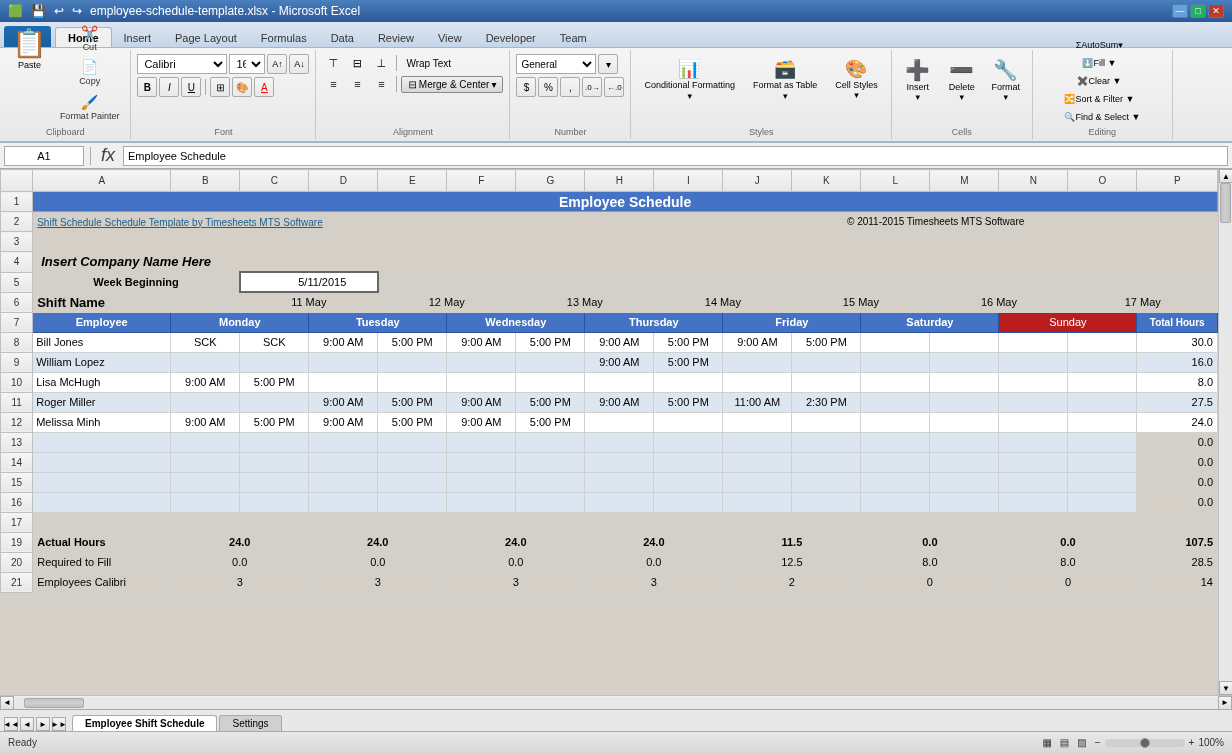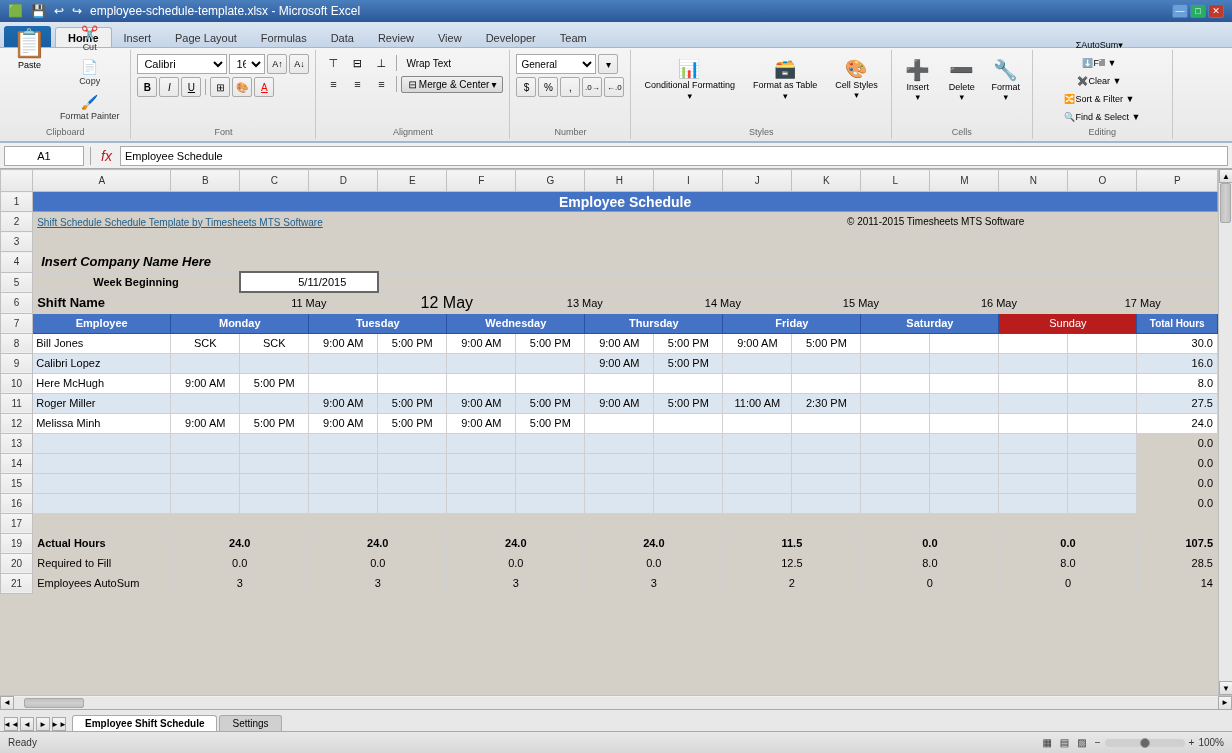--- a/index.html
+++ b/index.html
@@ -169,21 +169,21 @@
     }
     .cell-ref {
       width: 80px;
       height: 20px;
       border: 1px solid #aaa;
       text-align: center;
       font-size: 11px;
       background: white;
     }
     .formula-divider { width: 1px; height: 18px; background: #aaa; margin: 0 2px; }
-    .formula-fx { font-style: italic; font-size: 14px; color: #b91c1c; padding: 0 4px; }
+    .formula-fx { font-style: italic; font-size: 18px; color: #404040; padding: 0 4px; }
     .formula-input {
       flex: 1;
       height: 20px;
       border: 1px solid #aaa;
       font-size: 11px;
       padding: 0 4px;
       background: white;
     }
 
     table.spreadsheet {
@@ -683,21 +683,21 @@
             <td class="row-num">5</td>
             <td colspan="2" style="font-weight:bold; text-align:center; border:1px solid #d0d0d0;">Week Beginning</td>
             <td colspan="2" style="border:2px solid #666; text-align:center; background:white;padding-left:30px;">5/11/2015</td>
             <td colspan="12" style="border:1px solid #d0d0d0;"></td>
           </tr>
 
           <tr>
             <td class="row-num">6</td>
             <td colspan="2" style="font-weight:bold; font-size:13px; border:1px solid #d0d0d0; padding:2px 4px;">Shift Name</td>
             <td colspan="2" style="text-align:center; border:1px solid #d0d0d0; font-size:11px;">11 May</td>
-            <td colspan="2" style="text-align:center; border:1px solid #d0d0d0; font-size:16px;">12 May</td>
+            <td colspan="2" style="text-align:center; border:1px solid #d0d0d0; font-size:11px;">12 May</td>
             <td colspan="2" style="text-align:center; border:1px solid #d0d0d0; font-size:11px;">13 May</td>
             <td colspan="2" style="text-align:center; border:1px solid #d0d0d0; font-size:11px;">14 May</td>
             <td colspan="2" style="text-align:center; border:1px solid #d0d0d0; font-size:11px;">15 May</td>
             <td colspan="2" style="text-align:center; border:1px solid #d0d0d0; font-size:11px;">16 May</td>
             <td colspan="2" style="text-align:center; border:1px solid #d0d0d0; font-size:11px;">17 May</td>
           </tr>
 
           <tr>
             <td class="row-num">7</td>
             <td style="background:#4472c4; color:white; font-weight:bold; text-align:center; border:1px solid #2a52a0;">Employee</td>
@@ -726,41 +726,41 @@
             <td style="text-align:center; border:1px solid #d0d0d0;">5:00 PM</td>
             <td style="border:1px solid #d0d0d0;"></td>
             <td style="border:1px solid #d0d0d0;"></td>
             <td style="border:1px solid #d0d0d0;"></td>
             <td style="border:1px solid #d0d0d0;"></td>
             <td style="text-align:right; border:1px solid #d0d0d0; padding-right:4px;">30.0</td>
           </tr>
 
           <tr style="background:#dce6f1;">
             <td class="row-num">9</td>
-            <td style="border:1px solid #d0d0d0; background:#dce6f1;">Calibri Lopez</td>
+            <td style="border:1px solid #d0d0d0; background:#dce6f1;">William Lopez</td>
             <td style="border:1px solid #d0d0d0; background:#dce6f1;"></td>
             <td style="border:1px solid #d0d0d0; background:#dce6f1;"></td>
             <td style="border:1px solid #d0d0d0; background:#dce6f1;"></td>
             <td style="border:1px solid #d0d0d0; background:#dce6f1;"></td>
             <td style="border:1px solid #d0d0d0; background:#dce6f1;"></td>
             <td style="border:1px solid #d0d0d0; background:#dce6f1;"></td>
             <td style="text-align:center; border:1px solid #d0d0d0; background:#dce6f1;">9:00 AM</td>
             <td style="text-align:center; border:1px solid #d0d0d0; background:#dce6f1;">5:00 PM</td>
             <td style="border:1px solid #d0d0d0; background:#dce6f1;"></td>
             <td style="border:1px solid #d0d0d0; background:#dce6f1;"></td>
             <td style="border:1px solid #d0d0d0; background:#dce6f1;"></td>
             <td style="border:1px solid #d0d0d0; background:#dce6f1;"></td>
             <td style="border:1px solid #d0d0d0; background:#dce6f1;"></td>
             <td style="border:1px solid #d0d0d0; background:#dce6f1;"></td>
             <td style="text-align:right; border:1px solid #d0d0d0; background:#dce6f1; padding-right:4px;">16.0</td>
           </tr>
 
           <tr style="background:white;">
             <td class="row-num">10</td>
-            <td style="border:1px solid #d0d0d0;">Here McHugh</td>
+            <td style="border:1px solid #d0d0d0;">Lisa McHugh</td>
             <td style="text-align:center; border:1px solid #d0d0d0;">9:00 AM</td>
             <td style="text-align:center; border:1px solid #d0d0d0;">5:00 PM</td>
             <td style="border:1px solid #d0d0d0;"></td>
             <td style="border:1px solid #d0d0d0;"></td>
             <td style="border:1px solid #d0d0d0;"></td>
             <td style="border:1px solid #d0d0d0;"></td>
             <td style="border:1px solid #d0d0d0;"></td>
             <td style="border:1px solid #d0d0d0;"></td>
             <td style="border:1px solid #d0d0d0;"></td>
             <td style="border:1px solid #d0d0d0;"></td>
@@ -914,21 +914,21 @@
             <td colspan="2" style="text-align:center; border:1px solid #d0d0d0;">0.0</td>
             <td colspan="2" style="text-align:center; border:1px solid #d0d0d0;">0.0</td>
             <td colspan="2" style="text-align:center; border:1px solid #d0d0d0;">12.5</td>
             <td colspan="2" style="text-align:center; border:1px solid #d0d0d0;">8.0</td>
             <td colspan="2" style="text-align:center; border:1px solid #d0d0d0;">8.0</td>
             <td style="text-align:right; border:1px solid #d0d0d0; padding-right:4px;">28.5</td>
           </tr>
 
           <tr>
             <td class="row-num">21</td>
-            <td style="border:1px solid #d0d0d0; padding-left:4px;">Employees AutoSum</td>
+            <td style="border:1px solid #d0d0d0; padding-left:4px;">Employees Calibri</td>
             <td colspan="2" style="text-align:center; border:1px solid #d0d0d0;">3</td>
             <td colspan="2" style="text-align:center; border:1px solid #d0d0d0;">3</td>
             <td colspan="2" style="text-align:center; border:1px solid #d0d0d0;">3</td>
             <td colspan="2" style="text-align:center; border:1px solid #d0d0d0;">3</td>
             <td colspan="2" style="text-align:center; border:1px solid #d0d0d0;">2</td>
             <td colspan="2" style="text-align:center; border:1px solid #d0d0d0;">0</td>
             <td colspan="2" style="text-align:center; border:1px solid #d0d0d0;">0</td>
             <td style="text-align:right; border:1px solid #d0d0d0; padding-right:4px;">14</td>
           </tr>
         </tbody>

